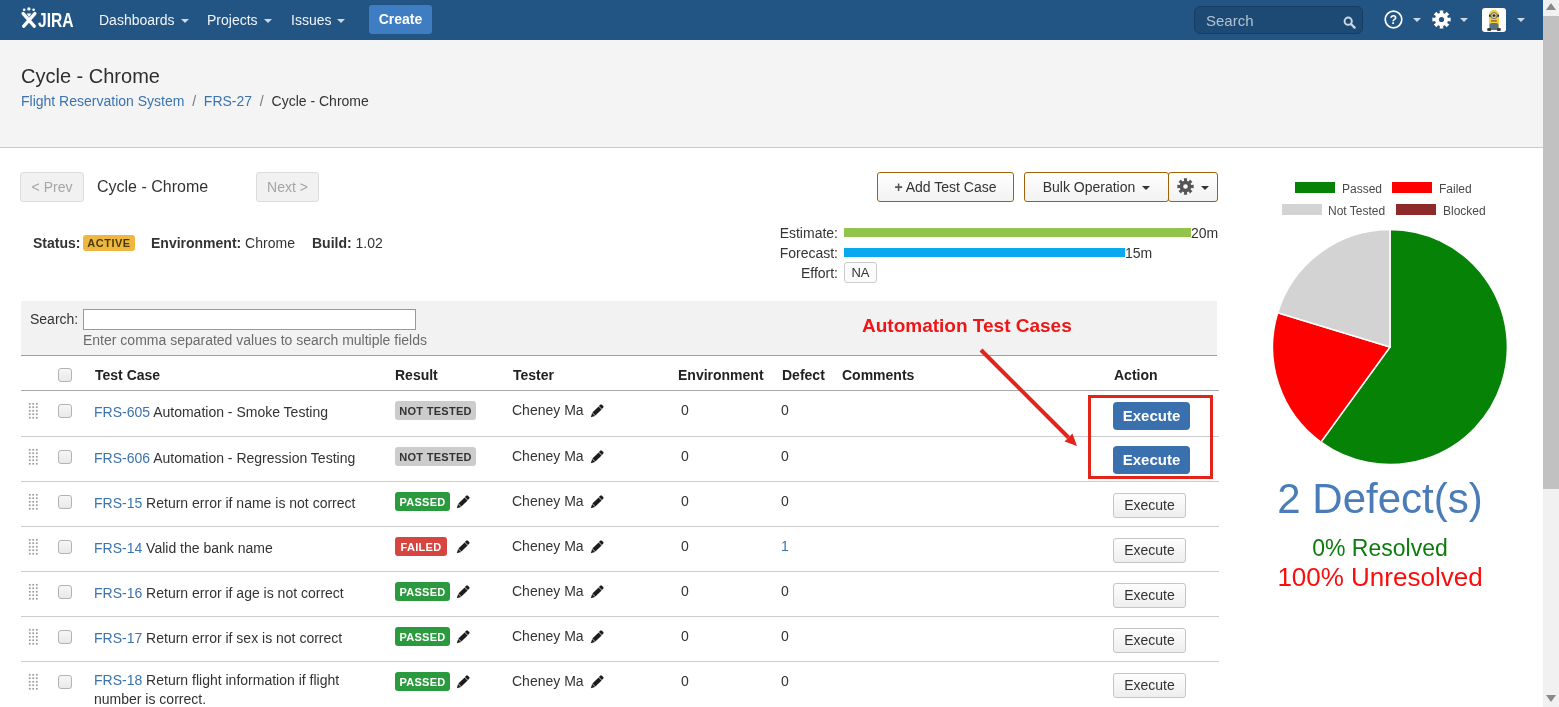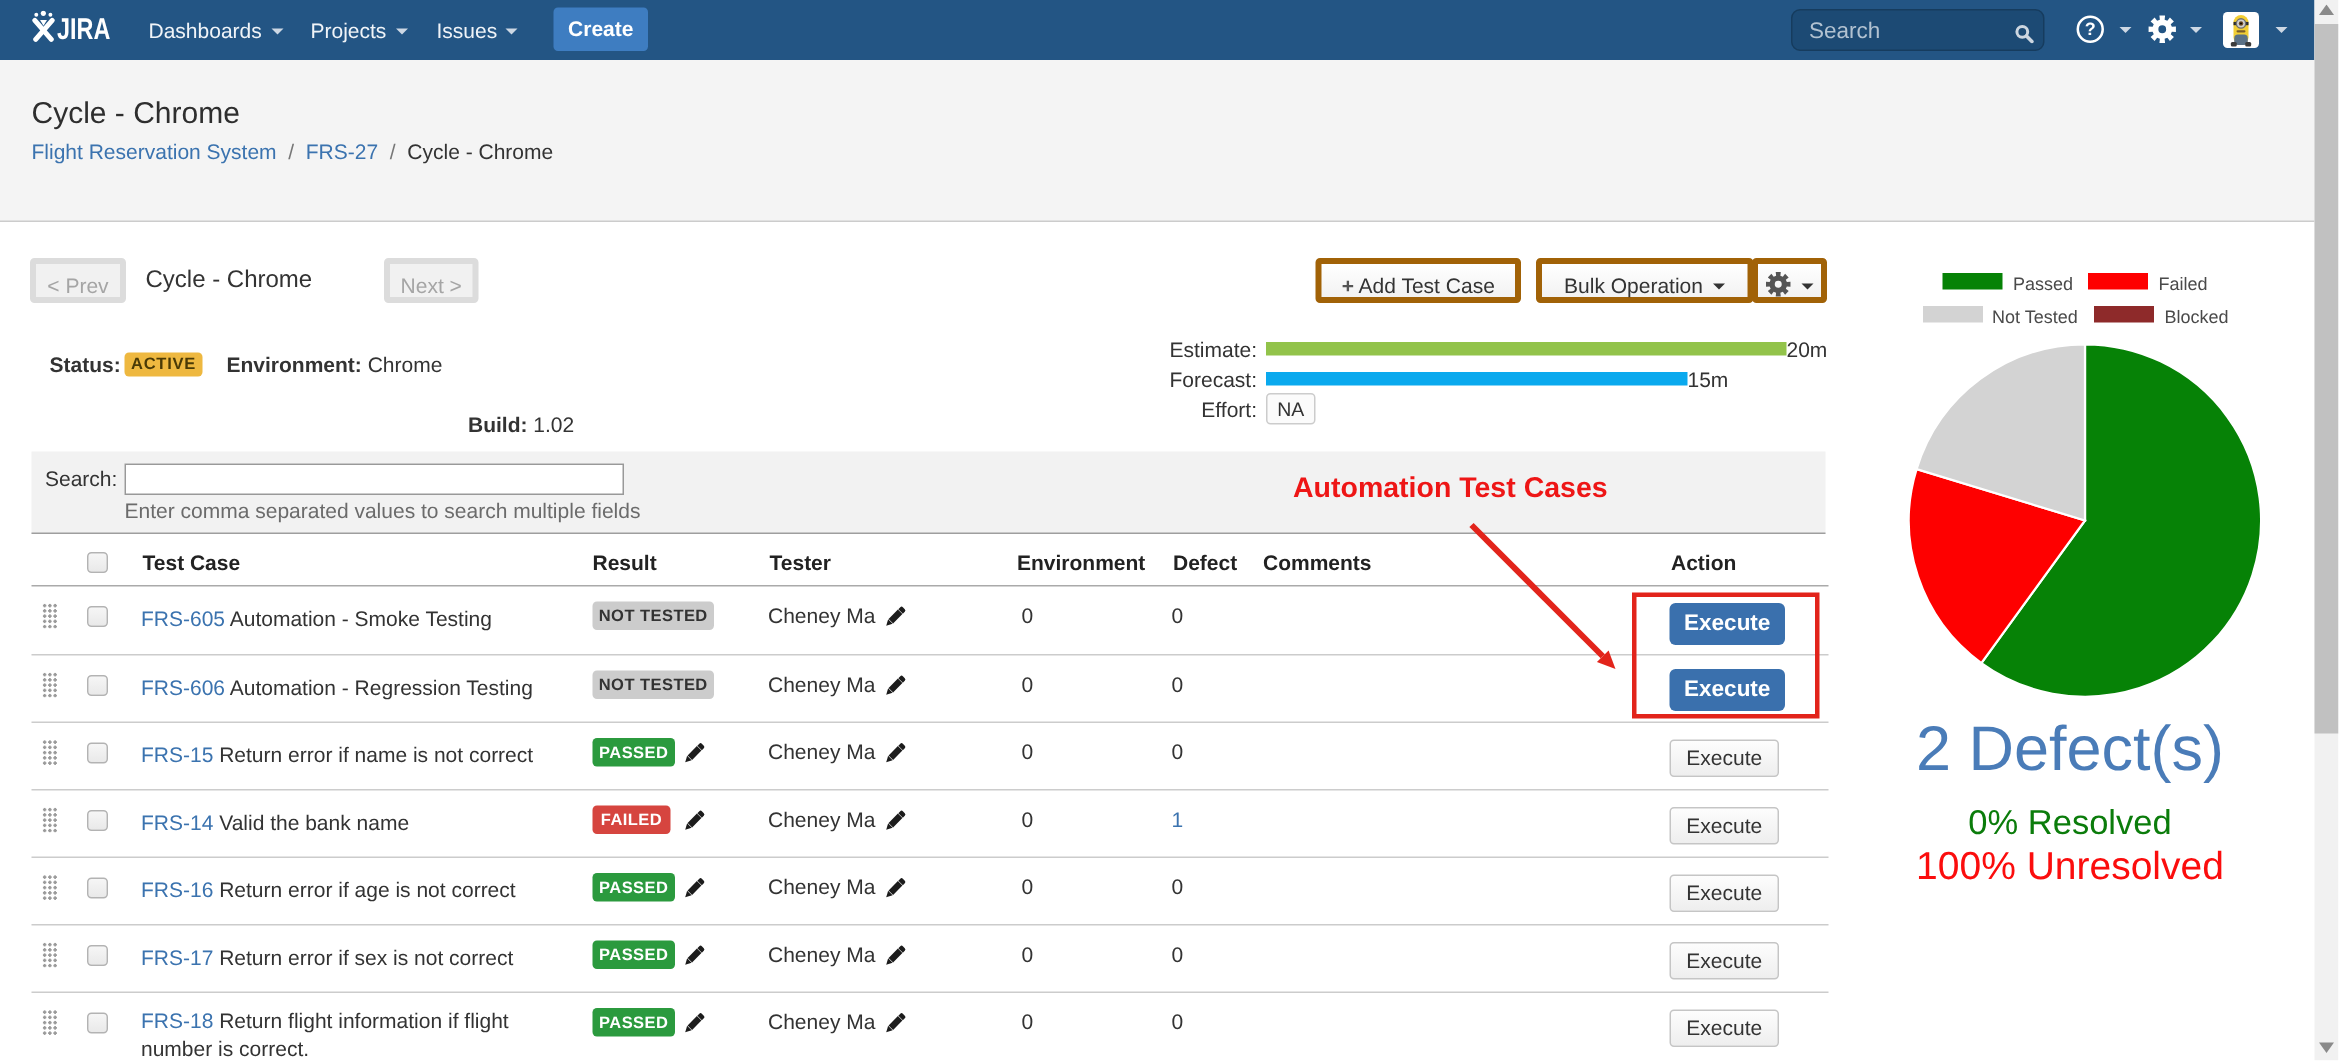--- a/index.html
+++ b/index.html
@@ -12,21 +12,21 @@
   .ncaret{display:inline-block;width:0;height:0;border-left:4px solid transparent;border-right:4px solid transparent;border-top:4px solid #cdd8e4;margin-left:6px;vertical-align:2px;}
   #createbtn{left:369px;top:5px;width:63px;height:29px;background:#3e7dc1;border-radius:3px;color:#fff;font-weight:bold;font-size:14px;text-align:center;line-height:28px;}
   #navsearch{left:1194px;top:6px;width:167px;height:26px;background:#1c4a74;border:1px solid #163c5e;border-radius:6px;}
   #navsearch .ph{position:absolute;left:11px;top:5px;color:#b2c2d1;font-size:15px;}
   
   #phead{left:0;top:40px;width:1543px;height:107px;background:#f4f4f4;border-bottom:1px solid #ccc;}
   #ptitle{left:21px;top:65px;font-size:20px;color:#2e2e2e;}
   #pcrumb{left:21px;top:93px;font-size:14px;color:#333;}
   a.blue{color:#3b73af;text-decoration:none;}
   
-  .btn{position:absolute;box-sizing:border-box;height:30px;border:4px solid #a16207;border-radius:3px;background:linear-gradient(#fff,#f2f2f2);color:#333;font-size:14px;text-align:center;line-height:28px;}
+  .btn{position:absolute;box-sizing:border-box;height:30px;border:1px solid #a16207;border-radius:3px;background:linear-gradient(#fff,#f2f2f2);color:#333;font-size:14px;text-align:center;line-height:28px;}
   .btn.dis{background:#f1f1f1;color:#a5a5a5;border-color:#dcdcdc;}
   .bcaret{display:inline-block;width:0;height:0;border-left:4px solid transparent;border-right:4px solid transparent;border-top:4px solid #333;margin-left:7px;vertical-align:2px;}
   
   .b{font-weight:bold;}
   #activebadge{left:83px;top:235px;width:52px;height:16px;background:#eeb840;color:#4a3a06;font-size:11px;font-weight:bold;letter-spacing:.5px;border-radius:3px;text-align:center;line-height:17px;}
   
   .elabel{position:absolute;font-size:14px;color:#333;text-align:right;width:80px;}
   .ebar{position:absolute;height:9px;}
   .eval{position:absolute;font-size:14px;color:#333;}
   #nabox{left:844px;top:262px;width:31px;height:19px;border:1px solid #ccc;border-radius:3px;background:#fbfbfb;font-size:13px;color:#333;text-align:center;line-height:19px;}
@@ -124,21 +124,21 @@
   <div class="btn" style="left:1024px;top:172px;width:145px;">Bulk Operation<span class="bcaret"></span></div>
   <div class="btn" style="left:1168px;top:172px;width:50px;">
     <svg width="17" height="17" viewBox="0 0 19 19" style="vertical-align:-3px">
         <path d="M7.61,0.39 L11.39,0.39 L11.09,3.09 L12.90,3.85 L14.61,1.73 L17.27,4.39 L15.15,6.10 L15.91,7.91 L18.61,7.61 L18.61,11.39 L15.91,11.09 L15.15,12.90 L17.27,14.61 L14.61,17.27 L12.90,15.15 L11.09,15.91 L11.39,18.61 L7.61,18.61 L7.91,15.91 L6.10,15.15 L4.39,17.27 L1.73,14.61 L3.85,12.90 L3.09,11.09 L0.39,11.39 L0.39,7.61 L3.09,7.91 L3.85,6.10 L1.73,4.39 L4.39,1.73 L6.10,3.85 L7.91,3.09 Z M12.10,9.50 A2.6,2.6 0 1 0 6.90,9.50 A2.6,2.6 0 1 0 12.10,9.50 Z" fill="#555" fill-rule="evenodd"></path>
       </svg><span class="bcaret"></span>
   </div>
 
   <div class="abs b" style="left:33px;top:235px;font-size:14px;color:#333;">Status:</div>
   <div id="activebadge" class="abs">ACTIVE</div>
   <div class="abs" style="left:151px;top:235px;font-size:14px;color:#333;"><span class="b">Environment:</span> Chrome</div>
-  <div class="abs" style="left:312px;top:235px;font-size:14px;color:#333;margin-top:40px;"><span class="b">Build:</span> 1.02</div>
+  <div class="abs" style="left:312px;top:235px;font-size:14px;color:#333;"><span class="b">Build:</span> 1.02</div>
 
   <div class="elabel" style="left:758px;top:225px;">Estimate:</div>
   <div class="ebar" style="left:844px;top:228px;width:347px;background:#92c34a;"></div>
   <div class="eval" style="left:1191px;top:225px;">20m</div>
   <div class="elabel" style="left:758px;top:245px;">Forecast:</div>
   <div class="ebar" style="left:844px;top:248px;width:281px;background:#0aa9ee;"></div>
   <div class="eval" style="left:1125px;top:245px;">15m</div>
   <div class="elabel" style="left:758px;top:265px;">Effort:</div>
   <div id="nabox" class="abs">NA</div>
 

